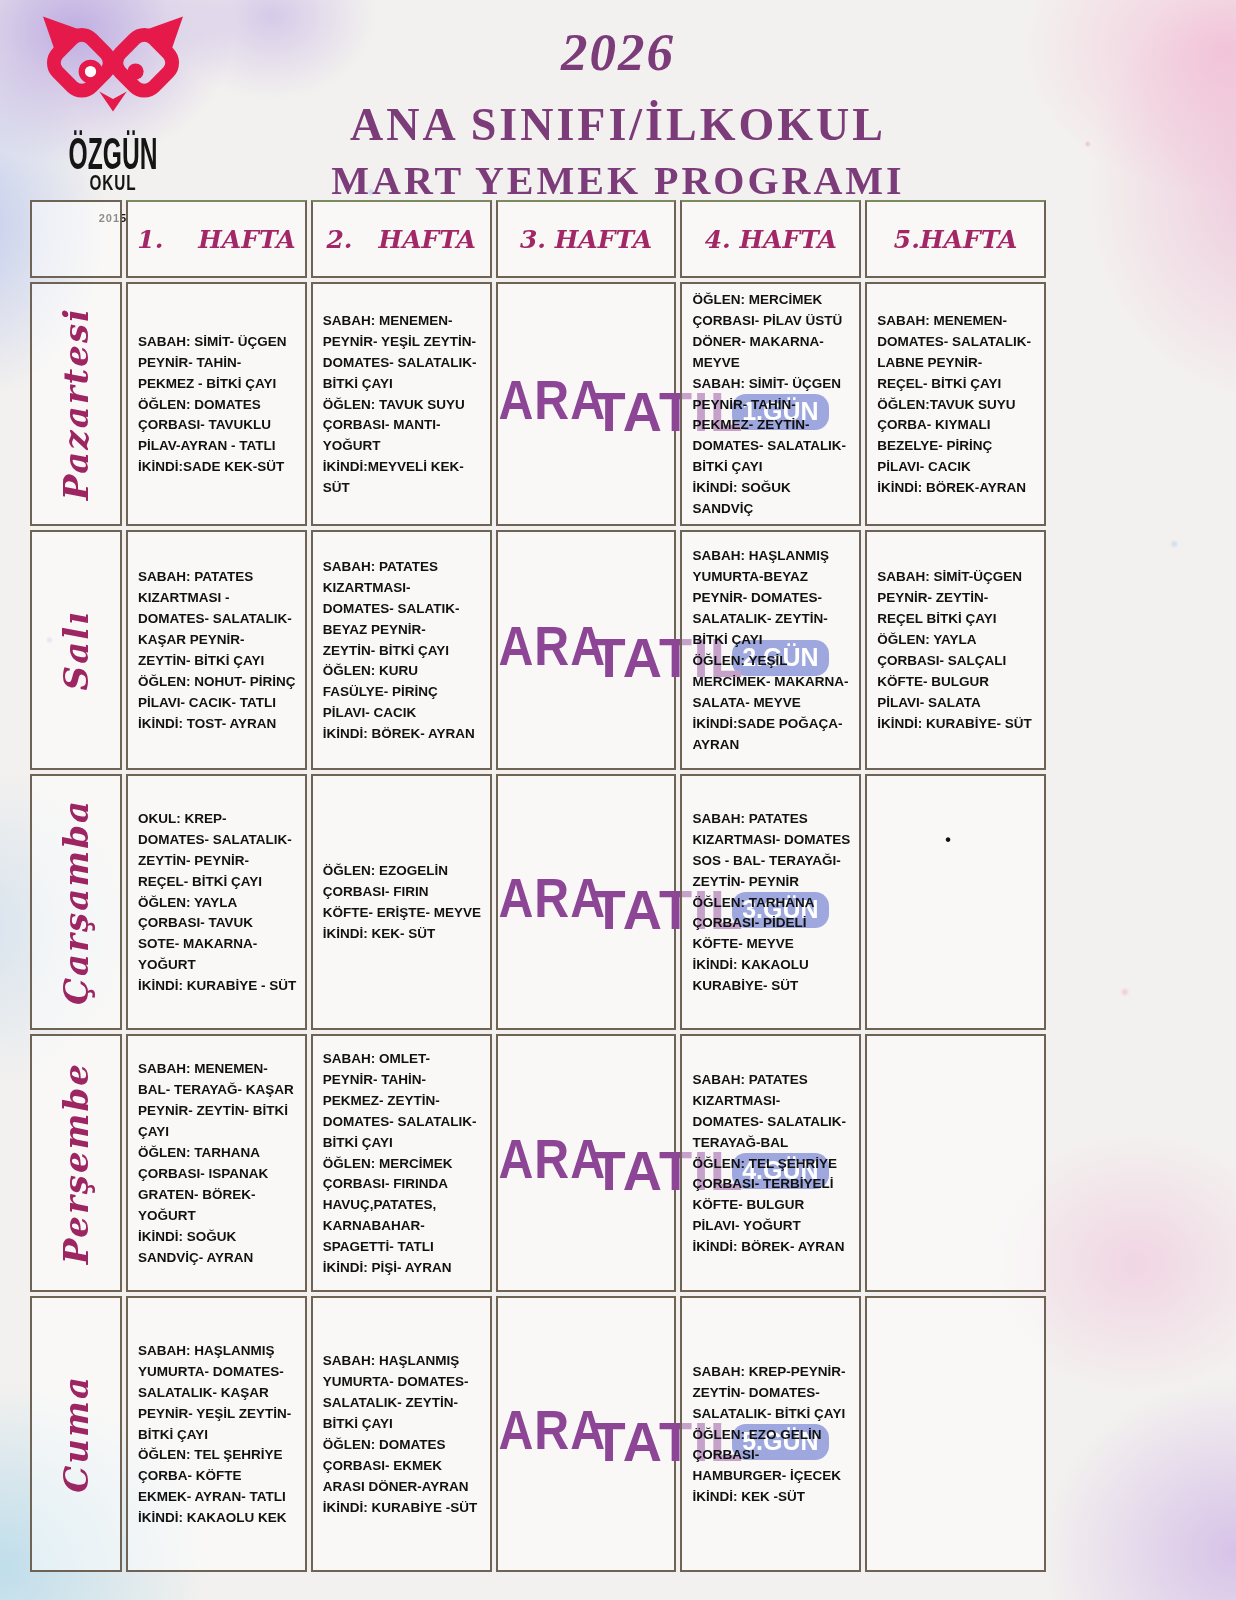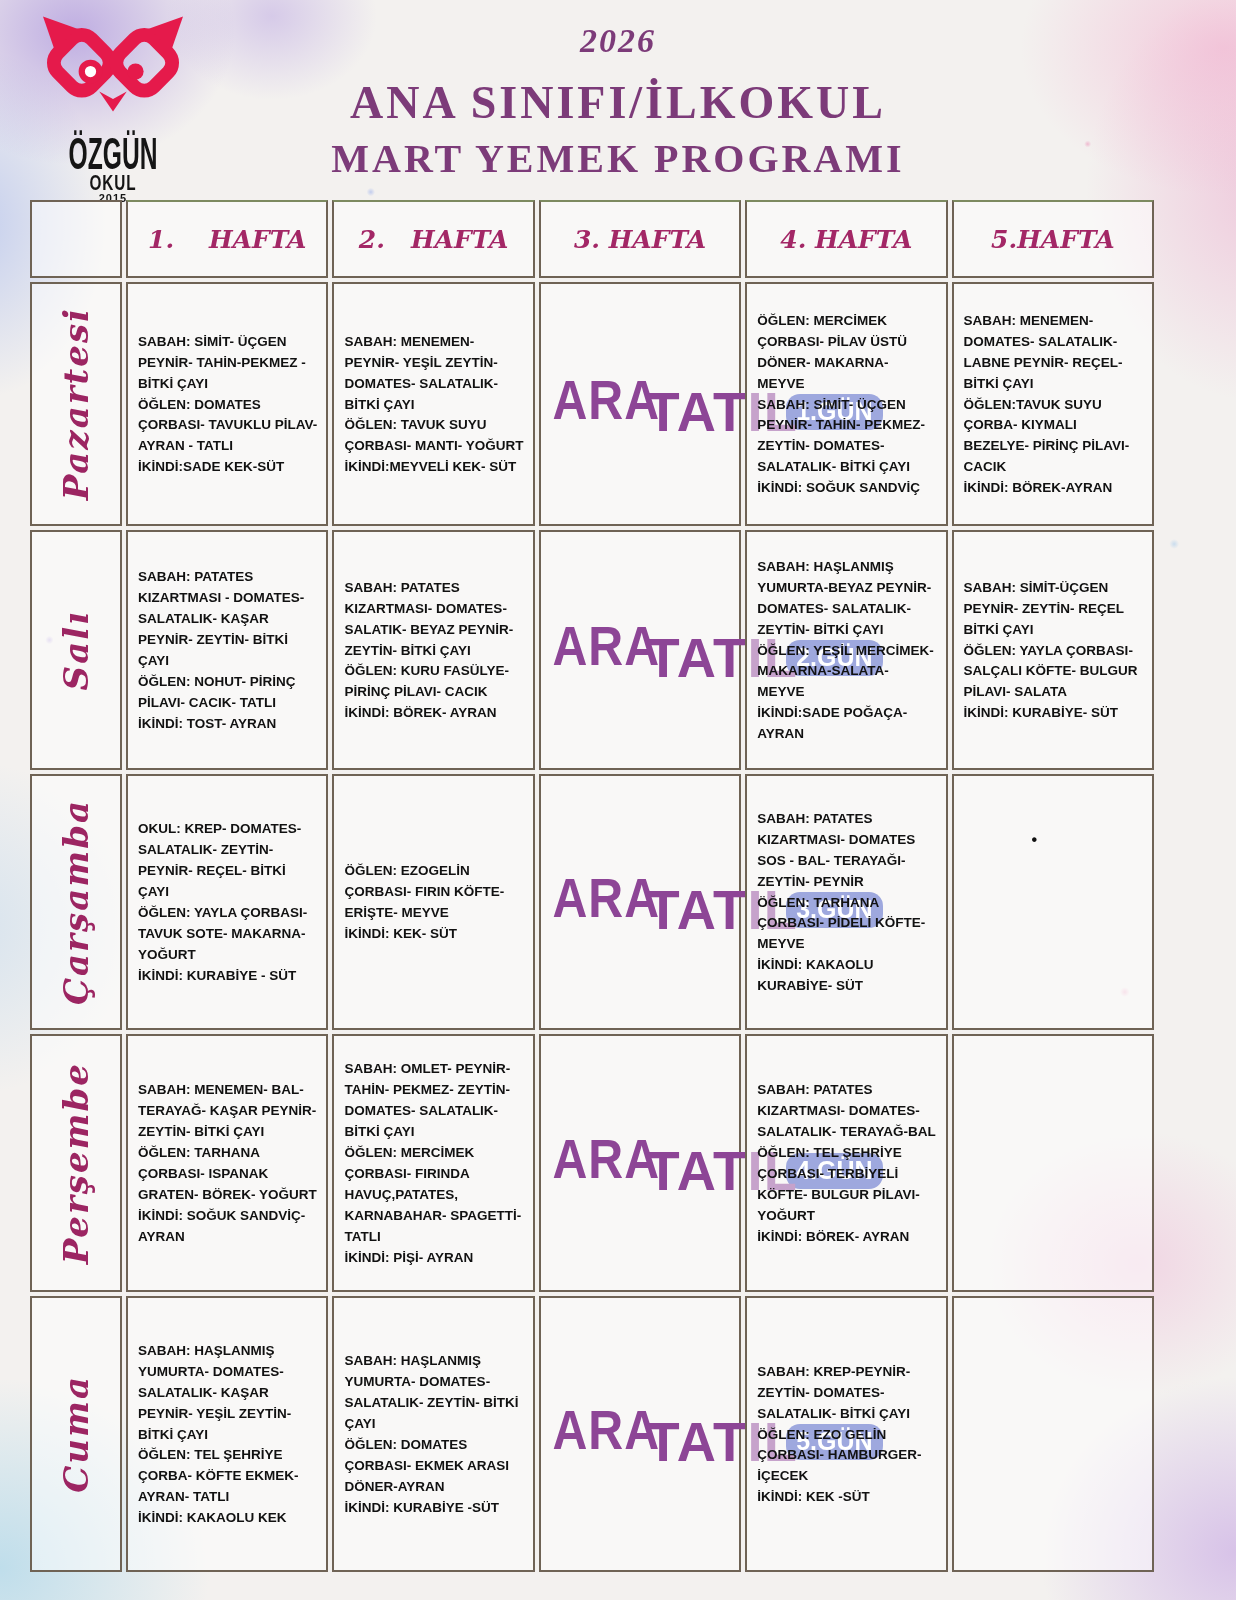--- a/index.html
+++ b/index.html
@@ -23,29 +23,29 @@
       radial-gradient(circle 6px at 4% 40%, rgba(148,118,215,.4), transparent 70%),
       radial-gradient(circle 7px at 91% 62%, rgba(235,120,170,.35), transparent 70%);
   }
   
   .logo{position:absolute;left:28px;top:14px;width:170px;text-align:center;}
   .logo svg{display:block;margin:0 auto;}
   .logo-name{font-weight:bold;color:#151515;font-size:30px;letter-spacing:0px;
     transform:scale(.82,1.5);transform-origin:center top;margin-top:14px;}
   .logo-sub{font-weight:bold;color:#151515;font-size:17px;letter-spacing:1px;
     transform:scale(.9,1.25);transform-origin:center top;margin-top:9px;}
-  .logo-year{font-weight:bold;color:#151515;font-size:11px;margin-top:1px;letter-spacing:1px;}
+  .logo-year{font-weight:bold;color:#151515;font-size:11px;margin-top:21px;letter-spacing:1px;}
   
   .title{position:absolute;left:200px;right:200px;top:22px;text-align:center;
     font-family:"Liberation Serif",serif;color:#7c3b79;}
-  .title .year{font-size:34px;font-weight:bold;font-style:italic;letter-spacing:2px;}
+  .title .year{font-size:53px;font-weight:bold;font-style:italic;letter-spacing:2px;}
   .title .l1{font-size:46px;font-weight:bold;letter-spacing:3px;margin-top:16px;}
   .title .l2{font-size:40px;font-weight:bold;letter-spacing:3px;margin-top:6px;}
   
-  .menu-table{position:absolute;left:30px;top:200px;width:1124px;
+  .menu-table{position:absolute;left:30px;top:200px;width:1016px;
     display:grid;grid-template-columns:92px repeat(5,1fr);
     grid-template-rows:78px 244px 240px 256px 258px 276px;gap:4px;}
   .cell{border:2px solid #6f6355;background:rgba(255,255,255,.5);box-sizing:border-box;position:relative;}
   .cell.head{display:flex;align-items:center;justify-content:center;
     font-family:"DejaVu Serif",serif;font-style:italic;font-weight:bold;
     color:#a32766;font-size:25px;white-space:pre;border-top-color:#7d8a60;}
   .cell.day{display:flex;align-items:center;justify-content:center;}
   .day-label{writing-mode:vertical-rl;transform:rotate(180deg);
     font-family:"DejaVu Serif",serif;font-style:italic;font-weight:bold;
     color:#9c2562;font-size:34px;letter-spacing:2px;}

